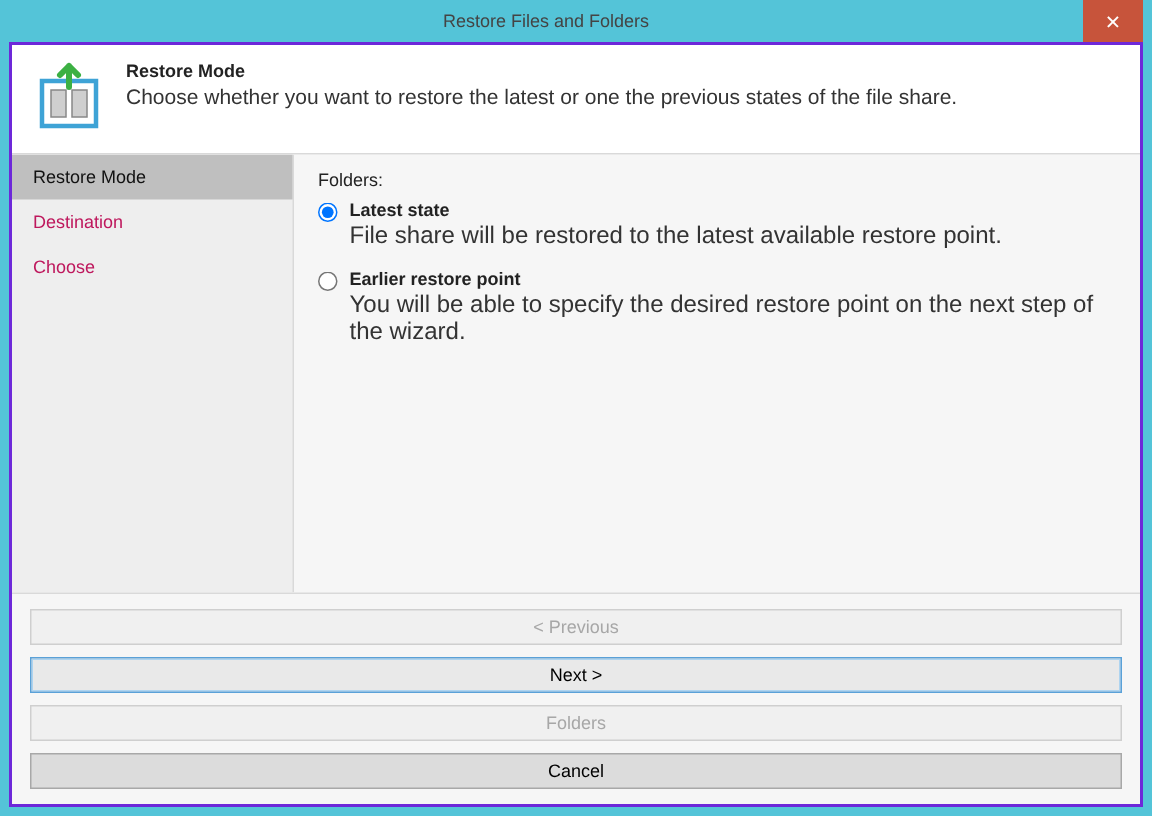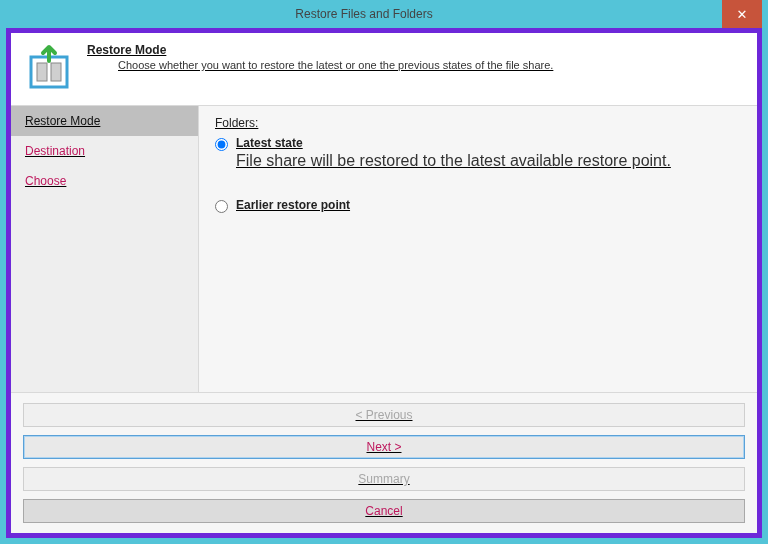--- a/index.html
+++ b/index.html
@@ -1,38 +1,38 @@
 <!DOCTYPE html>
 <html><head>
   <meta charset="utf-8">
   <style>
     * { margin: 0; padding: 0; box-sizing: border-box; font-family: "Segoe UI", Tahoma, sans-serif; }
     body { width: 768px; height: 544px; background: #54c4d8; }
     .outer { width: 768px; height: 544px; background: #54c4d8; padding: 0 6px 6px 6px; display: flex; flex-direction: column; }
     .titlebar { height: 28px; display: flex; align-items: stretch; position: relative; }
     .title { flex: 1; text-align: center; color: #444; font-size: 12px; line-height: 28px; }
     .close-btn { width: 40px; background: #c7543b; color: #fff; font-size: 13px; display: flex; align-items: center; justify-content: center; cursor: pointer; }
-    .window { flex: 1; background: #f6f6f6; border: 5px solid #6d28d9; display: flex; flex-direction: column; text-decoration: underline; }
+    .window { flex: 1; background: #f6f6f6; border: 2px solid #6d28d9; display: flex; flex-direction: column; }
     .header { display: flex; align-items: flex-start; padding: 10px 14px 14px 14px; background: #fff; border-bottom: 1px solid #d9d9d9; }
     .header-icon { width: 48px; height: 48px; margin-right: 14px; flex: 0 0 auto; }
     .header-text h2 { font-size: 12px; font-weight: bold; color: #222; margin-bottom: 2px; }
-    .header-text p { font-size: 11px; color: #333; margin-left: 31px; }
+    .header-text p { font-size: 14px; color: #333; }
     .body { flex: 1; display: flex; overflow: hidden; }
     .sidebar { width: 188px; background: #eeeeee; border-right: 1px solid #d9d9d9; }
     .sidebar .item { padding: 8px 14px; font-size: 12px; color: #be185d; cursor: pointer; }
     .sidebar .item.active { background: #bfbfbf; color: #111; }
     .main { flex: 1; padding: 10px 16px; font-size: 12px; color: #222; }
     .main .label { margin-bottom: 6px; }
     .option { display: flex; align-items: flex-start; margin-top: 0; }
     .option input { margin-top: 2px; margin-right: 8px; }
     .option .opt-text strong { font-size: 12px; font-weight: bold; display: block; }
     .option .opt-text .desc { font-size: 16px; color: #333; margin-top: 2px; }
-    .option + .option { margin-top: 28px; }
+    .option + .option { margin-top: 12px; justify-content: space-between; }
     .footer { padding: 10px 12px; display: flex; justify-content: flex-end; gap: 8px; border-top: 1px solid #d9d9d9; background: #f6f6f6; flex-direction: column; }
-    .btn { min-width: 84px; height: 24px; font-size: 12px; background: #e9e9e9; border: 1px solid #a8a8a8; color: #be185d; cursor: pointer; }
+    .btn { min-width: 84px; height: 24px; font-size: 12px; background: #e9e9e9; border: 1px solid #a8a8a8; color: #000000; cursor: pointer; }
     .btn:disabled { color: #a7a7a7; background: #f0f0f0; border-color: #cfcfcf; cursor: default; }
     .btn.default { border-color: #5aa1d8; box-shadow: inset 0 0 0 1px #aed4f0; }
     .btn.cancel { background: #dcdcdc; }
   </style>
 </head>
 <body>
 
 <div class="outer">
   <div class="titlebar">
     <div class="title">Restore Files and Folders</div>
@@ -67,24 +67,25 @@
           <input type="radio" name="restore" checked="" style="">
           <div class="opt-text">
             <strong>Latest state</strong>
             <div class="desc">File share will be restored to the latest available restore point.</div>
           </div>
         </label>
         <label class="option">
           <input type="radio" name="restore" style="">
           <div class="opt-text">
             <strong>Earlier restore point</strong>
+            <div class="desc">You will be able to specify the desired restore point on the next step of the wizard.</div>
           </div>
         </label>
       </div>
     </div>
     <div class="footer">
       <button class="btn" disabled="">&lt; Previous</button>
       <button class="btn default">Next &gt;</button>
-      <button class="btn" disabled="">Summary</button>
+      <button class="btn" disabled="">Folders</button>
       <button class="btn cancel">Cancel</button>
     </div>
   </div>
 </div>
 
 </body></html>

